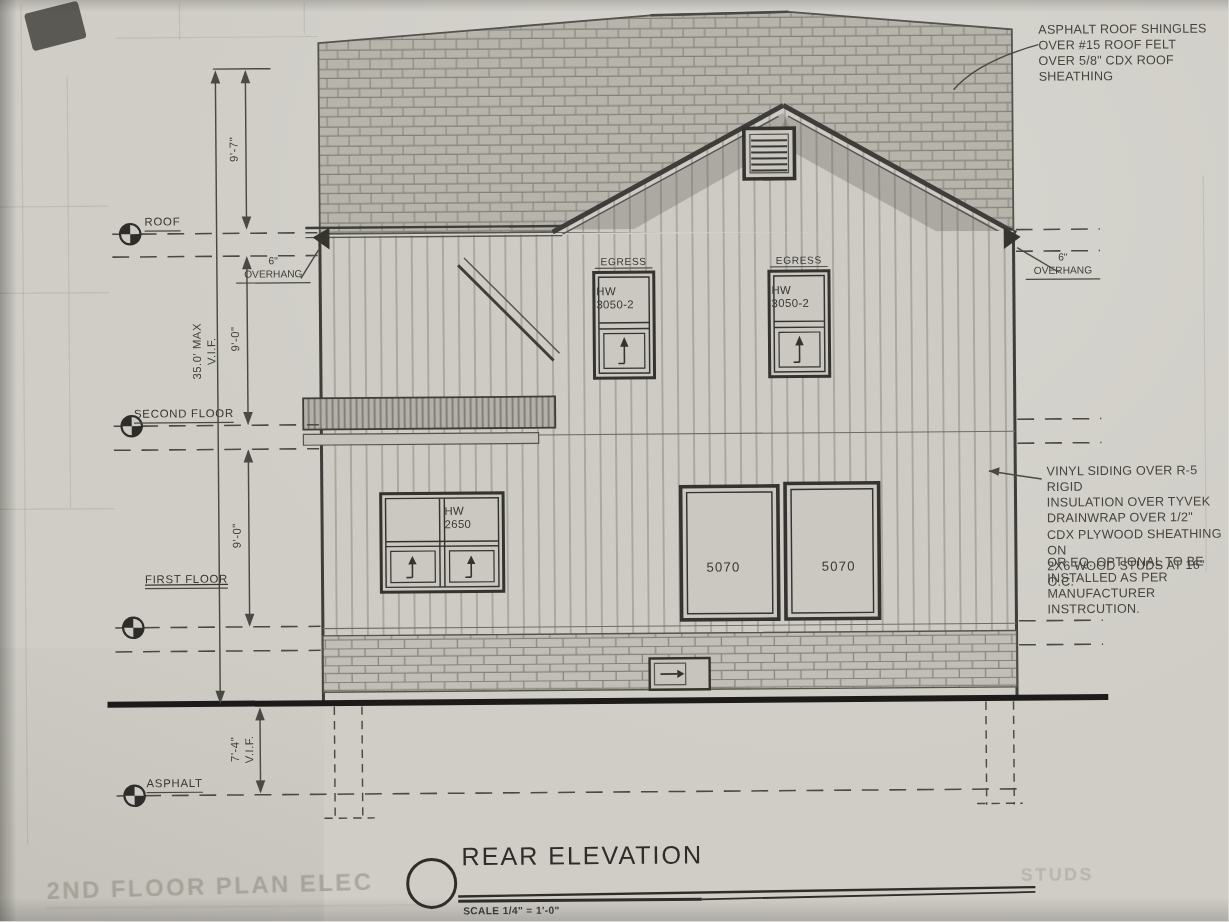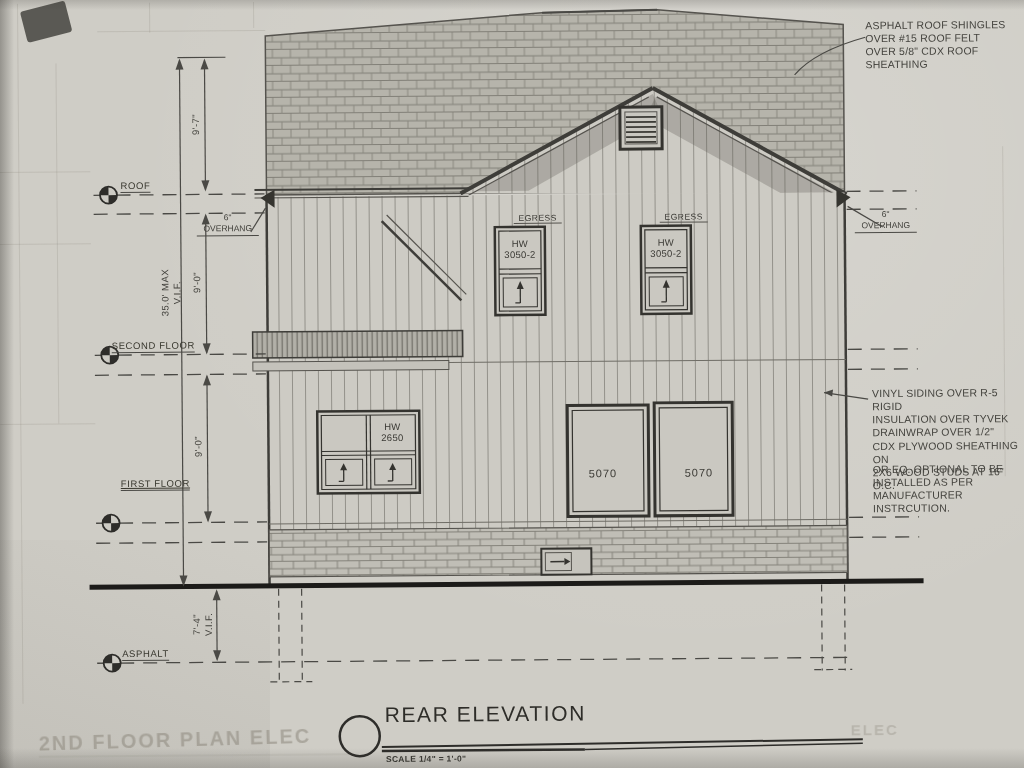--- a/index.html
+++ b/index.html
@@ -11,23 +11,23 @@
   #shade-left{left:0;top:0;width:14px;height:768px;background:linear-gradient(90deg,rgba(55,53,49,.38),rgba(55,53,49,0));}
   #shade-top{left:0;top:0;width:1024px;height:10px;background:linear-gradient(180deg,rgba(55,53,49,.20),rgba(55,53,49,0));}
   #shade-bottom{left:0;bottom:0;width:1024px;height:20px;background:linear-gradient(0deg,rgba(55,53,49,.22),rgba(55,53,49,0));}
   #sheen{left:0;top:0;width:1024px;height:768px;background:radial-gradient(ellipse at 68% 22%,rgba(255,255,255,.16),rgba(255,255,255,0) 58%);}
   #shade-bl{left:0;top:540px;width:270px;height:228px;background:linear-gradient(200deg,rgba(90,86,78,0),rgba(90,86,78,.10));}
   #sheet{position:absolute;left:0;top:0;width:1024px;height:768px;transform:rotate(-0.45deg);transform-origin:50% 50%;}
   .note{font-size:10.5px;line-height:1.25;letter-spacing:.2px;color:#45443f;white-space:pre-line;}
   .lvl{font-size:9.5px;letter-spacing:.6px;color:#39382f;border-bottom:1.5px solid #4a4945;padding-bottom:1px;white-space:nowrap;}
   .dim{font-size:9.5px;letter-spacing:.4px;color:#42413c;transform:translate(-50%,-50%) rotate(-90deg);
        white-space:pre-line;text-align:center;line-height:1.25;}
-  .winlabel{font-size:9.5px;text-align:center;white-space:pre-line;line-height:1.2;color:#3a3934;letter-spacing:.3px;}
+  .winlabel{font-size:9.5px;text-align:left;white-space:pre-line;line-height:1.2;color:#3a3934;letter-spacing:.3px;}
   .doorlabel{font-size:11px;letter-spacing:1px;color:#3a3934;}
-  .egress{font-size:8.5px;letter-spacing:.5px;color:#3a3934;border-bottom:1px solid #55534e;padding-bottom:0px;text-align:center;margin-left:18px;}
+  .egress{font-size:8.5px;letter-spacing:.5px;color:#3a3934;border-bottom:1px solid #55534e;padding-bottom:0px;text-align:center;}
   .overhang{font-size:8.5px;line-height:1.3;text-align:center;color:#3f3e39;white-space:pre-line;border-bottom:1px solid #4a4945;padding-bottom:1px;}
   .title{font-size:21px;letter-spacing:1.6px;color:#2e2d29;white-space:nowrap;}
   .scaletxt{font-size:8.5px;font-weight:bold;letter-spacing:.3px;color:#3b3a35;white-space:nowrap;}
   .bleed{color:#8d887d;opacity:.55;filter:blur(.6px);font-weight:bold;letter-spacing:2px;}
   
   #mls-box{right:0;bottom:0;width:106px;height:52px;background:linear-gradient(180deg,#3d3d3d,#232323);
            border-radius:10px 0 0 0;overflow:hidden;}
   #mls-bg{left:9px;top:4px;font-size:27px;font-weight:bold;font-style:italic;color:#8f9094;letter-spacing:-1px;white-space:nowrap;}
   #mls-badge{right:-2px;bottom:-3px;width:66px;height:31px;background:linear-gradient(180deg,#5a95e8,#1b55c0);
              border:2px solid #d6e3f8;border-radius:5px;display:flex;align-items:center;justify-content:center;
@@ -308,20 +308,20 @@
     <div class="abs winlabel" style="left:370px;top:420px;width:44px;">HW
 2650</div>
     <div class="abs doorlabel" style="left:588px;top:468px;">5070</div>
     <div class="abs doorlabel" style="left:684px;top:468px;">5070</div>
 
     <div class="abs title" style="left:382px;top:702px;">REAR ELEVATION</div>
     <div class="abs scaletxt" style="left:383px;top:753px;">SCALE 1/4" = 1'-0"</div>
 
     <div class="abs bleed" style="left:36px;top:726px;font-size:20px;transform:rotate(-1.2deg);">2ND FLOOR PLAN ELEC</div>
     <div class="abs faintline" style="left:36px;top:752px;width:310px;height:2px;opacity:.5;"></div>
-    <div class="abs bleed" style="left:848px;top:724px;font-size:15px;opacity:.35;">ELEC</div>
+    <div class="abs bleed" style="left:848px;top:724px;font-size:15px;opacity:.35;">STUDS</div>
   </div>
 
 
   <div class="abs shade" id="shade-left"></div>
   <div class="abs shade" id="shade-top"></div>
   <div class="abs shade" id="shade-bottom"></div>
 </div>
 
 </body></html>

